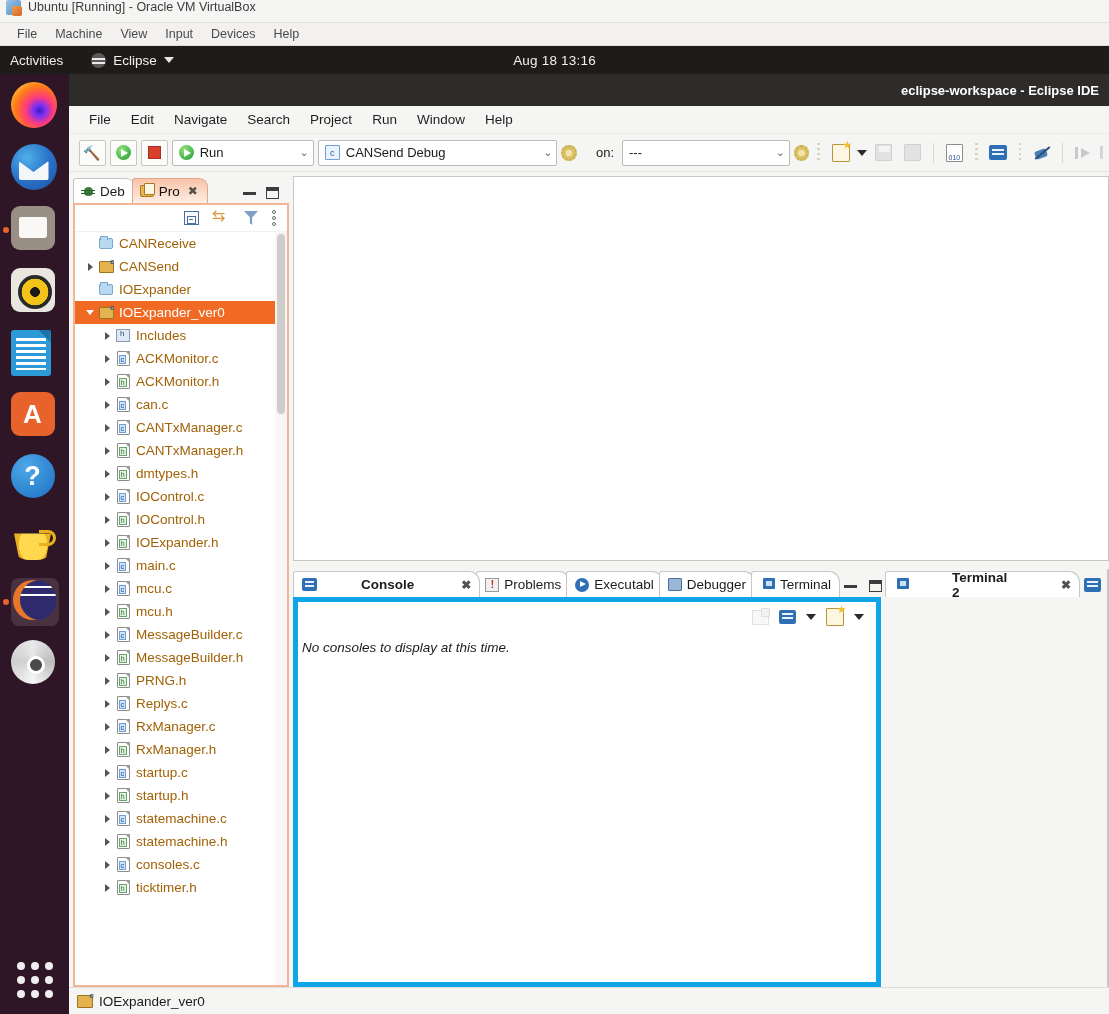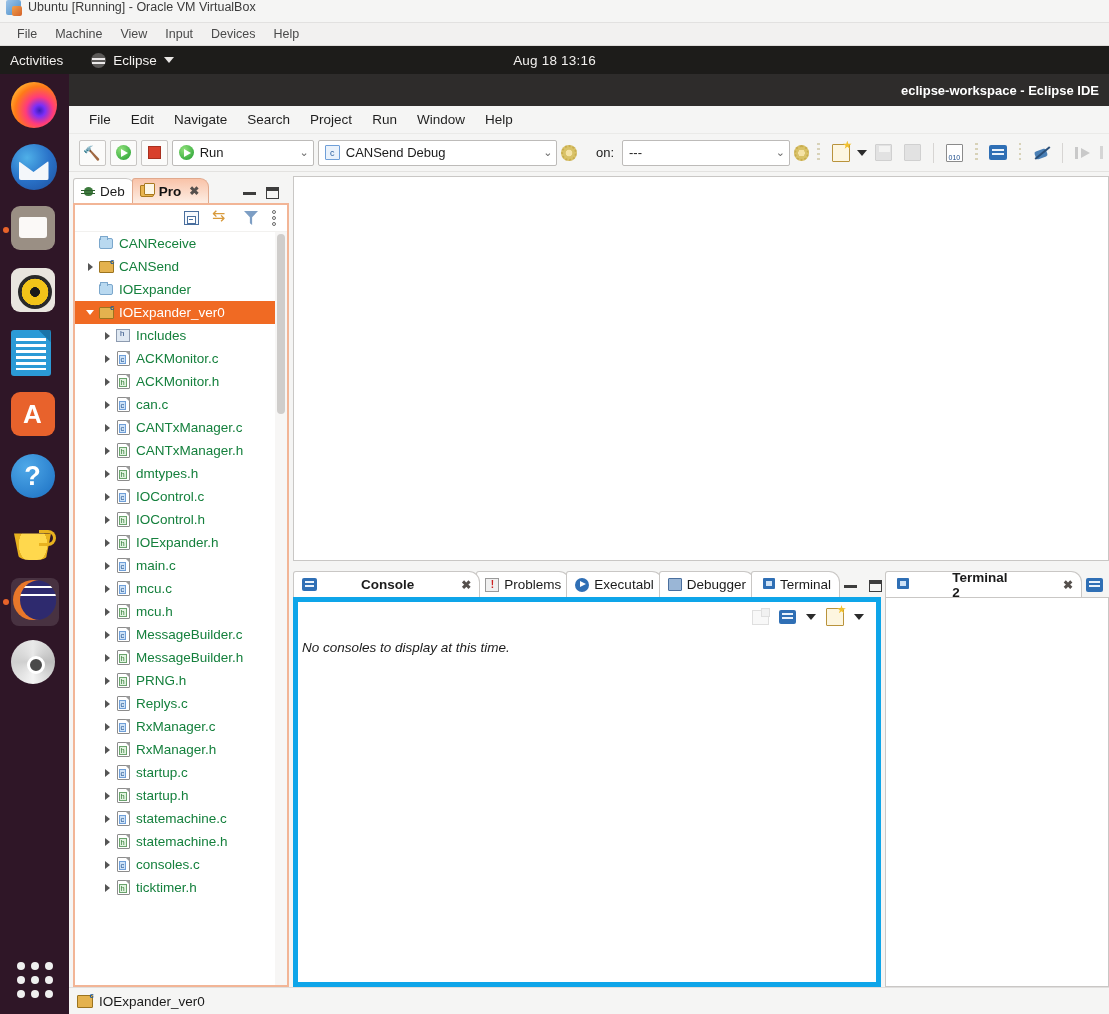--- a/index.html
+++ b/index.html
@@ -286,21 +286,21 @@
   .left-col { width: 220px; display: flex; flex-direction: column; padding: 4px 0 0 4px; }
 
   .view-tabs { display: flex; align-items: flex-end; height: 27px; position: relative; }
   .vtab {
     display: flex; align-items: center; gap: 5px; height: 25px; padding: 0 9px 0 7px;
     font-size: 13.5px; color: #1b1b1b; border: 1px solid #c9c7c5; border-bottom: none;
     background: #ffffff; border-radius: 3px 9px 0 0; margin-right: -3px; position: relative;
   }
   .vtab.active {
     background: linear-gradient(#f9c3a8, #fdeee4);
-    border-color: #e0a98d; z-index: 3; font-weight: bold; color: #111;
+    border-color: #e0a98d; z-index: 3; font-weight: normal; color: #111;
   }
   .vtab .tab-close { font-size: 12px; color: #55504d; margin-left: 3px; }
   .bug-icon { width: 14px; height: 13px; position: relative; }
   .bug-icon::before {
     content: ""; position: absolute; left: 3px; top: 2px; width: 9px; height: 9px;
     border-radius: 50% 50% 45% 45%; background: #3d7a3d;
   }
   .bug-icon::after {
     content: ""; position: absolute; left: 0; top: 5px; width: 14px; height: 1px; background: #2f6030;
     box-shadow: 0 3px 0 #2f6030;
@@ -342,21 +342,21 @@
   }
   .ic-filter {
     width: 14px; height: 14px; background: #7d9ec4;
     clip-path: polygon(0 0, 100% 0, 58% 45%, 58% 100%, 42% 88%, 42% 45%);
   }
   .ic-vdots { display: flex; flex-direction: column; gap: 2px; }
   .ic-vdots i { width: 4px; height: 4px; border-radius: 50%; border: 1px solid #6a6a6a; display: block;}
 
   .tree-scroll { flex: 1; overflow: hidden; position: relative; }
   .trow {
-    height: 23px; display: flex; align-items: center; font-size: 13.5px; color: #15803d;
+    height: 23px; display: flex; align-items: center; font-size: 13.5px; color: #a16207;
     padding-left: 8px; white-space: nowrap;
   }
   .trow.selected { background: #f06a23; color: #ffffff; }
   .twist {
     width: 14px; flex: none; display: flex; align-items: center; justify-content: center;
   }
   .twist.closed::after {
     content: ""; border-left: 5px solid #555; border-top: 4px solid transparent; border-bottom: 4px solid transparent;
   }
   .twist.open::after {
@@ -403,21 +403,21 @@
 
   
   .right-col { flex: 1; display: flex; flex-direction: column; padding: 4px 0 0 4px; }
   .editor-area {
     height: 385px; border: 1px solid #c9c7c5; background: #ffffff; margin-right: 0;
   }
   .bottom-row { flex: 1; display: flex; gap: 4px; padding-top: 8px; }
   .console-panel {
     width: 588px; display: flex; flex-direction: column;
   }
-  .term-panel { flex: 1; display: flex; flex-direction: column; }
+  .term-panel { flex: 1; display: flex; flex-direction: row; }
 
   .panel-tabs { display: flex; align-items: flex-end; height: 28px; position: relative; }
   .ptab {
     display: flex; align-items: center; gap: 5px; height: 26px; padding: 0 8px;
     font-size: 13.5px; color: #1b1b1b; border: 1px solid #c9c7c5; border-bottom: none;
     background: #ffffff; border-radius: 3px 11px 0 0; margin-right: -4px;
   }
   .ptab.active { font-weight: bold; z-index: 4; gap: 44px; }
   .ptab .tab-close { font-size: 12px; color: #55504d; margin-left: 3px; }
   .panel-ctrl { margin-left: auto; display: flex; align-items: center; gap: 12px; padding: 0 12px 5px 8px;}

